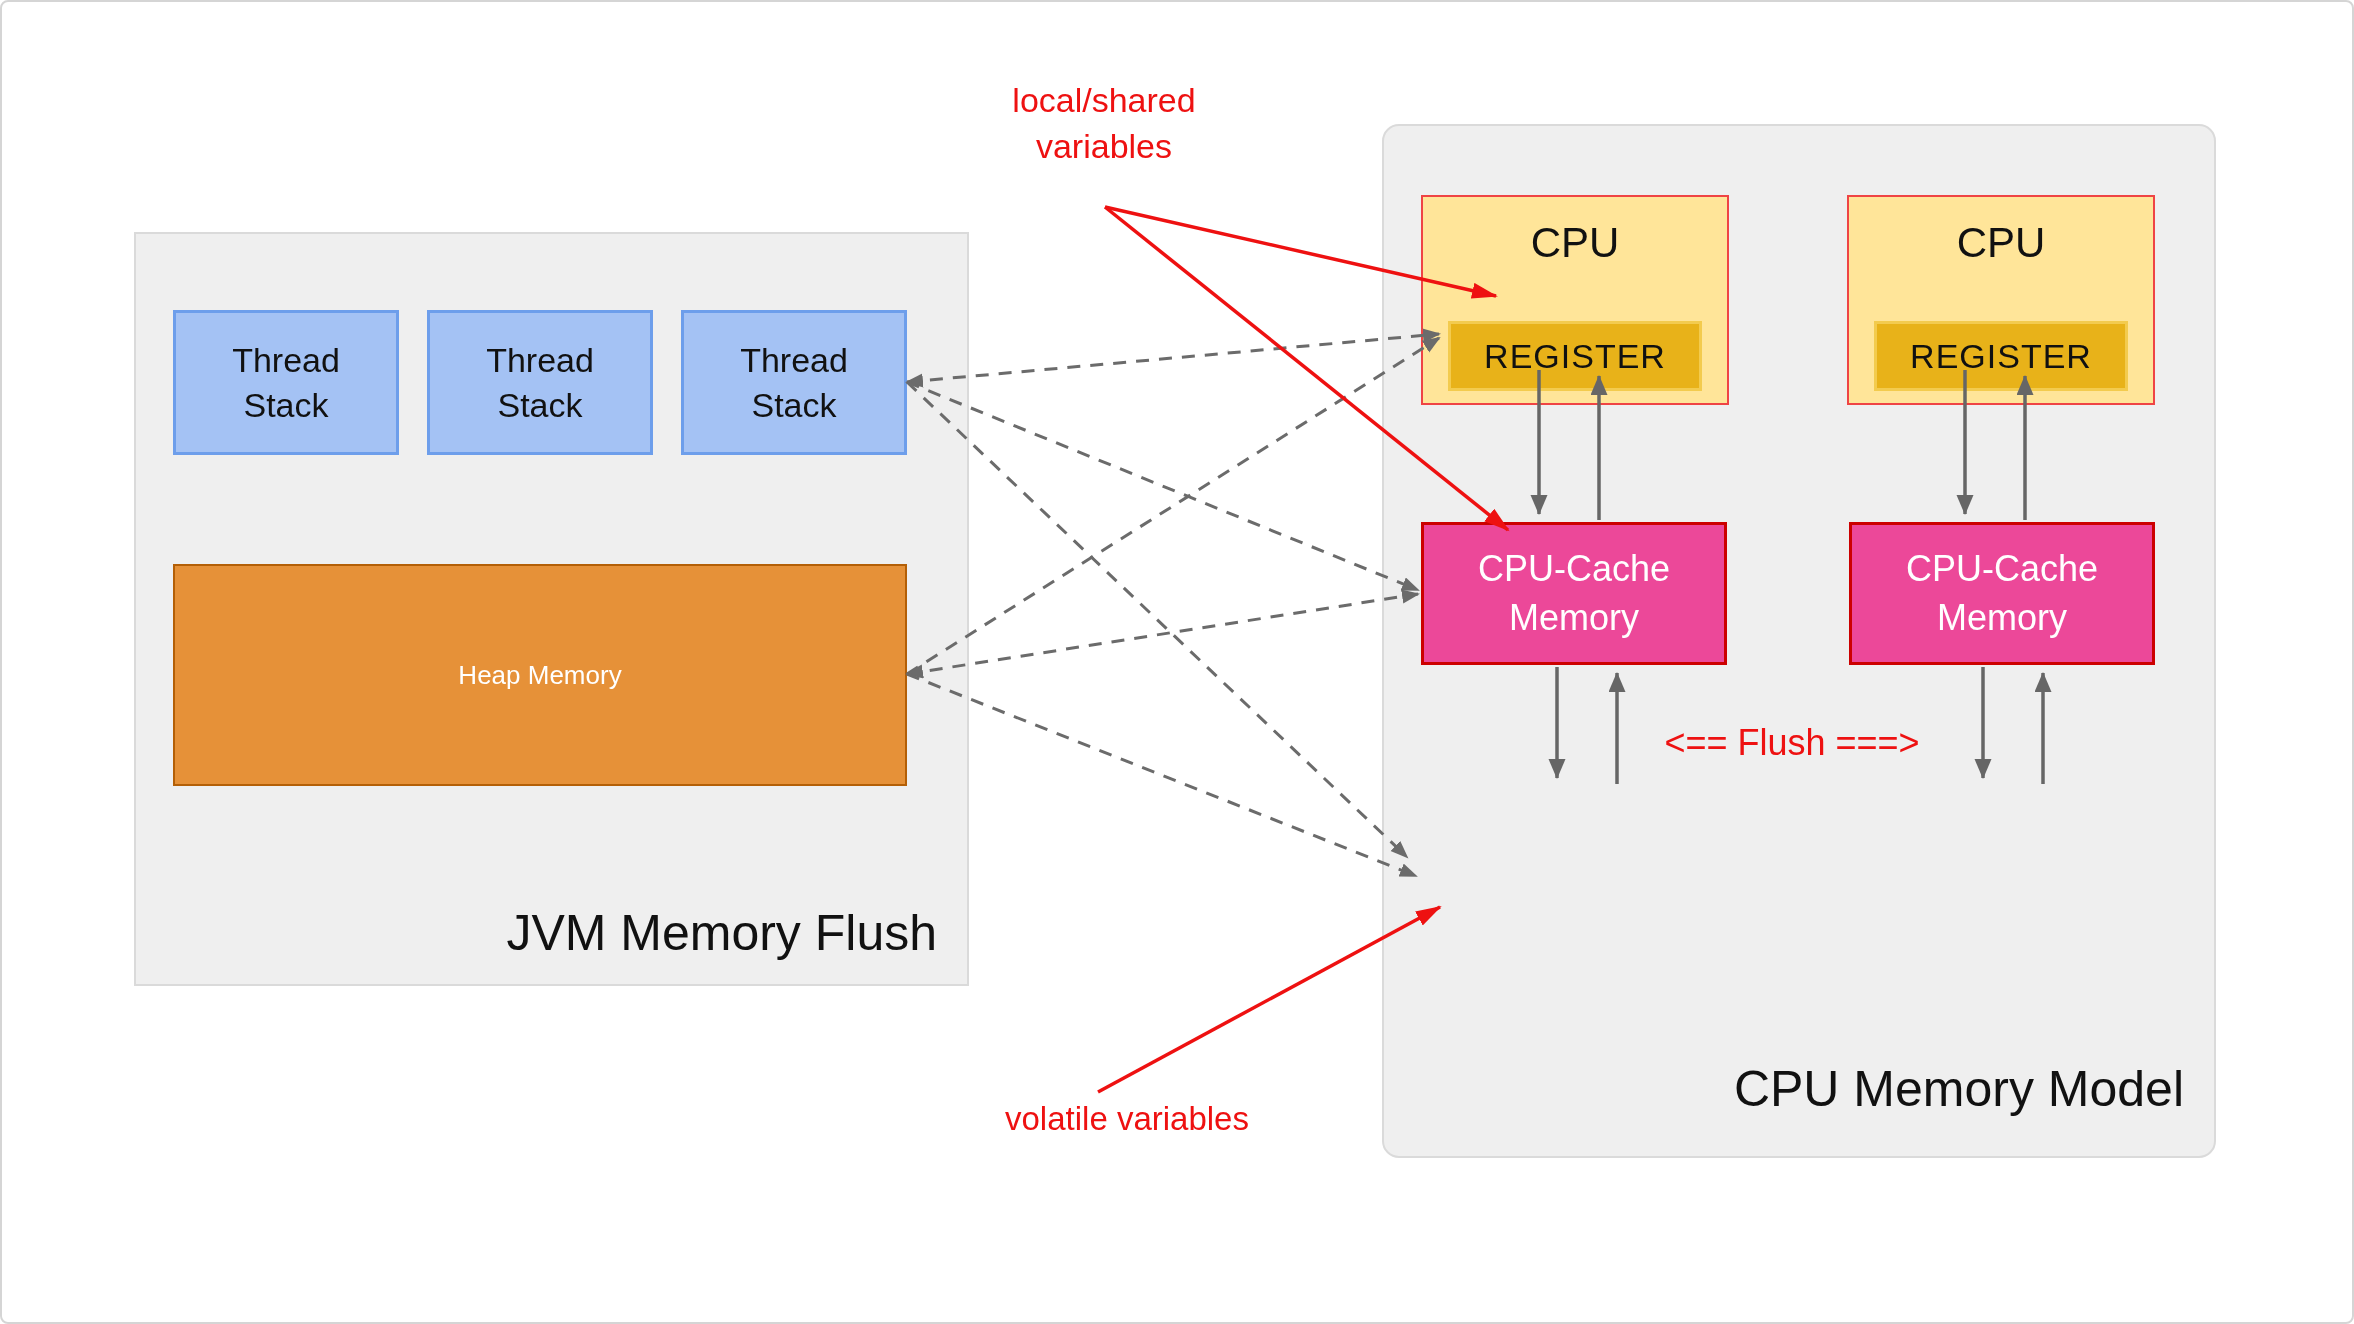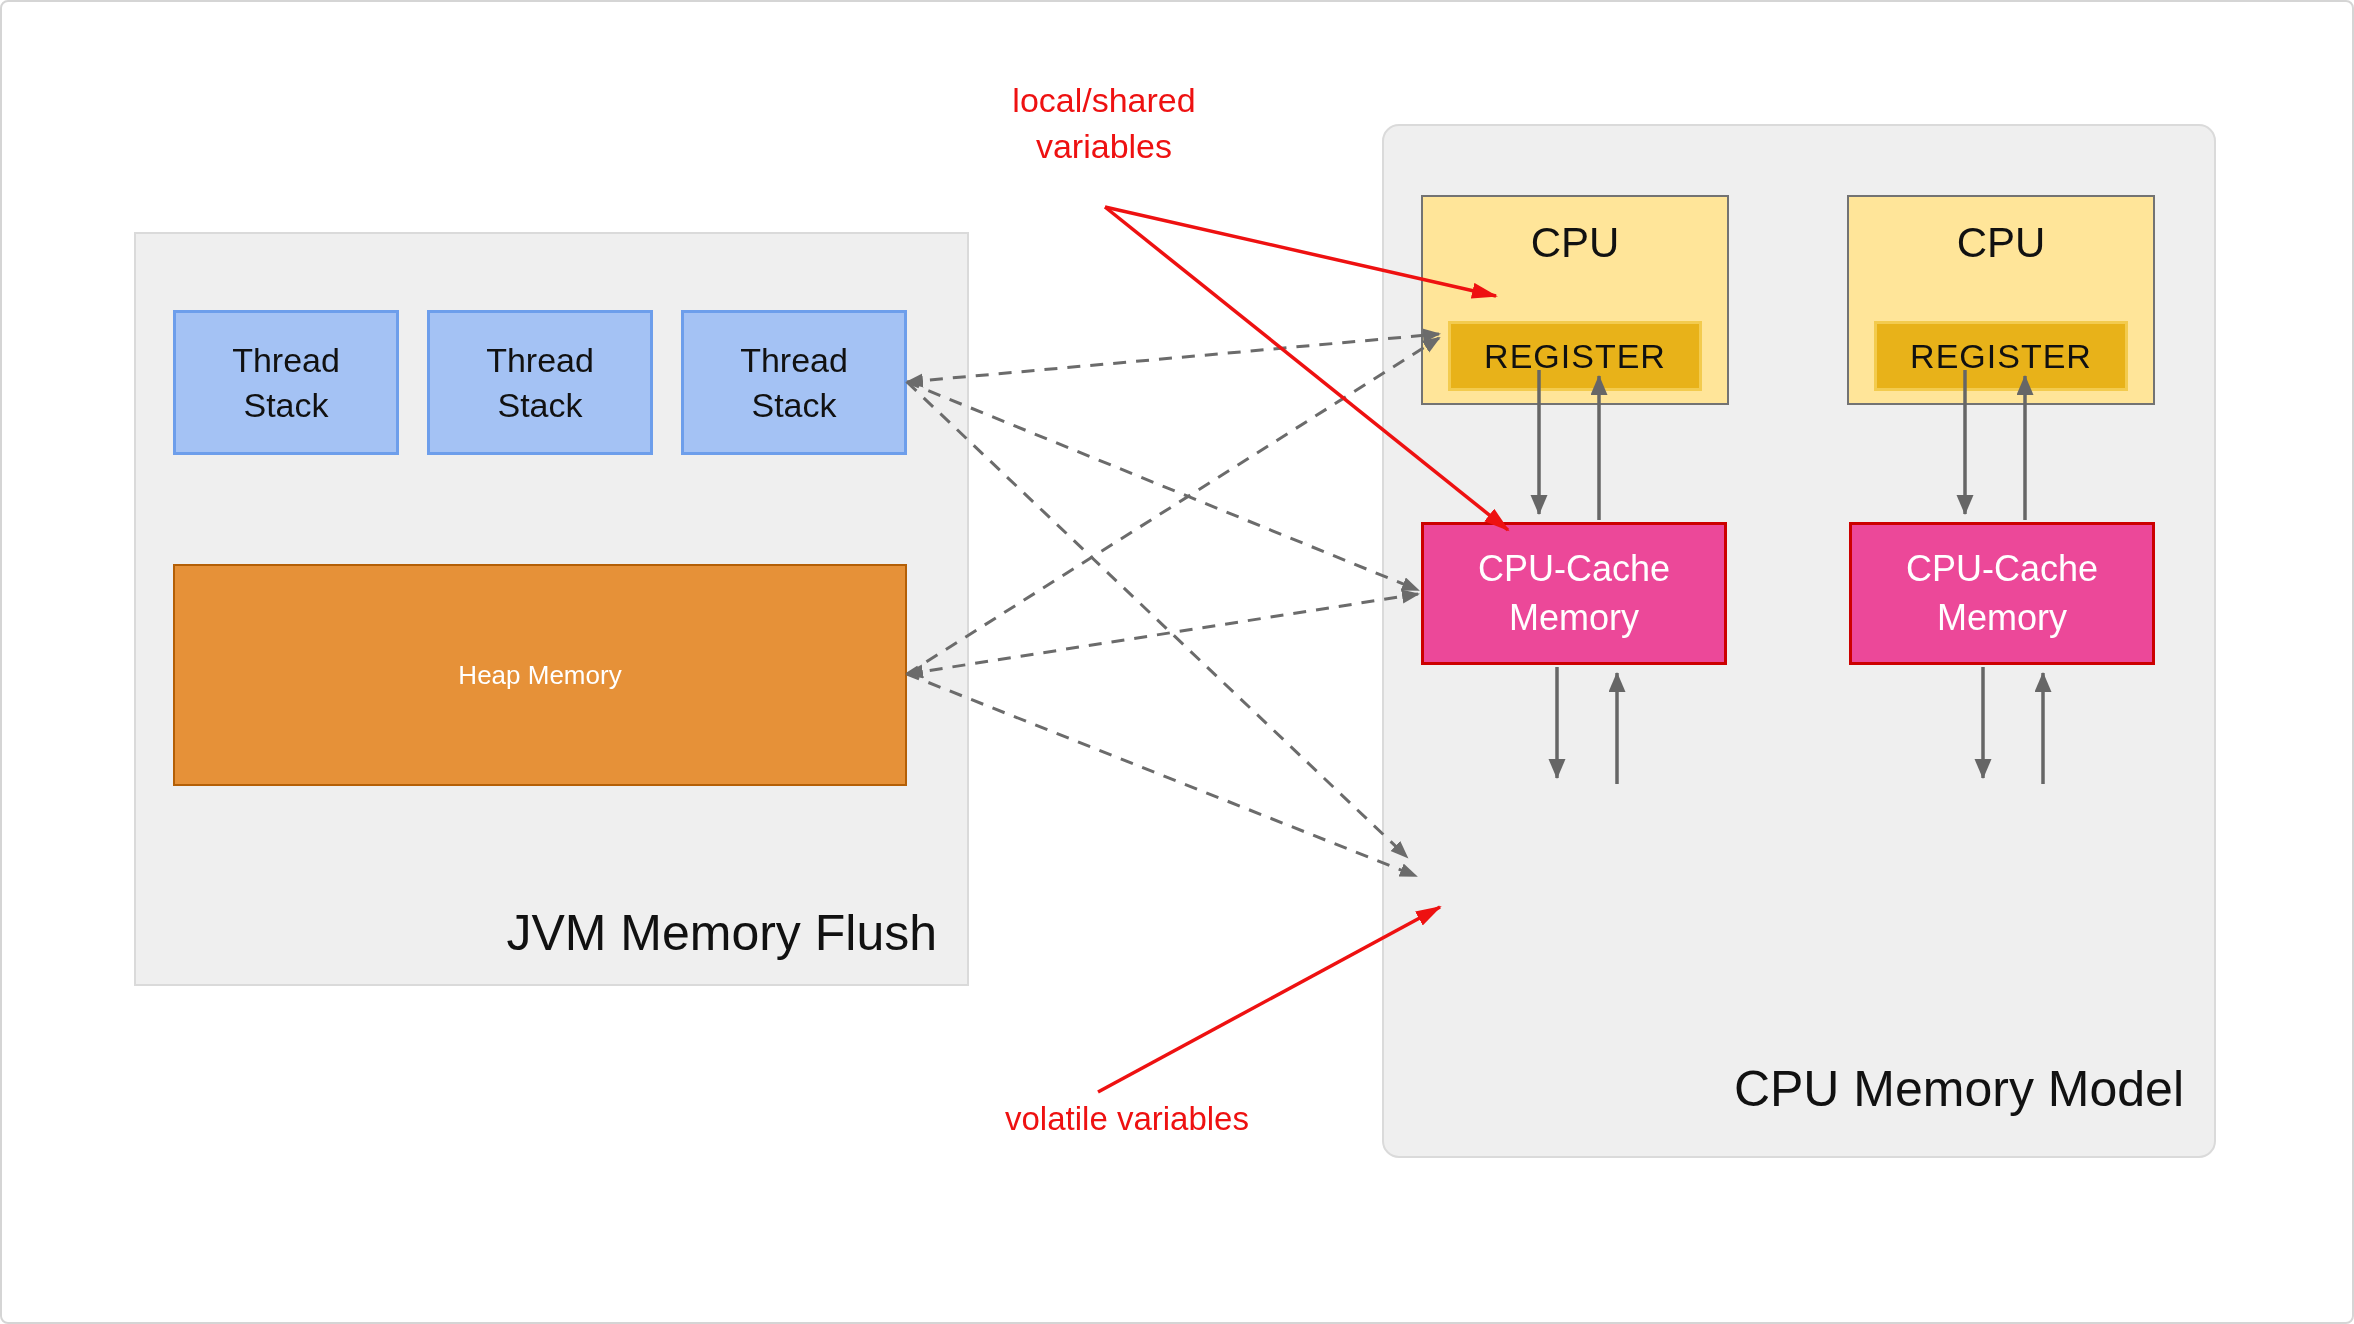--- a/index.html
+++ b/index.html
@@ -45,21 +45,21 @@
   .ts-box span{display:block;width:150px;}
 
   .heap-box{
     left:171px;top:562px;width:734px;height:222px;
     background:#e69138;border:2px solid #b45f06;
     font-size:26px;color:#ffffff;
   }
 
   .cpu-box{
     top:193px;width:308px;height:210px;
-    background:#ffe599;border:2px solid #737373;
+    background:#ffe599;border:2px solid #ef4444;
   }
   .cpu1{left:1419px;} .cpu2{left:1845px;}
   .cpu-label{
     position:absolute;top:22px;left:0;width:100%;
     text-align:center;font-size:42px;color:#111111;
   }
   .register-box{
     position:absolute;left:25px;top:97px;width:254px;height:70px;
     background:#e8b219;border:3px solid #f3cb4e;
     display:flex;align-items:center;justify-content:center;
@@ -142,20 +142,21 @@
   <div class="box cache-box cache1">
     <span>CPU-Cache Memory</span>
   </div>
   <div class="box cache-box cache2">
     <span>CPU-Cache Memory</span>
   </div>
 
 
   <div class="annotation ann-local">local/shared variables</div>
   <div class="annotation ann-volatile">volatile variables</div>
+  <div class="annotation ann-flush">&lt;== Flush ===&gt;</div>
 
   <svg class="connectors" viewBox="0 0 2354 1324">
     <defs>
       <marker id="head-gray" markerUnits="userSpaceOnUse" markerWidth="22" markerHeight="18" refX="19" refY="8.5" orient="auto">
         <path d="M0,0 L20,8.5 L0,17 Z" fill="#666666"></path>
       </marker>
       <marker id="head-gray-rev" markerUnits="userSpaceOnUse" markerWidth="20" markerHeight="16" refX="16" refY="7" orient="auto-start-reverse">
         <path d="M0,0 L18,7 L0,14 Z" fill="#6b6b6b"></path>
       </marker>
       <marker id="head-dash" markerUnits="userSpaceOnUse" markerWidth="20" markerHeight="16" refX="16" refY="7" orient="auto">

